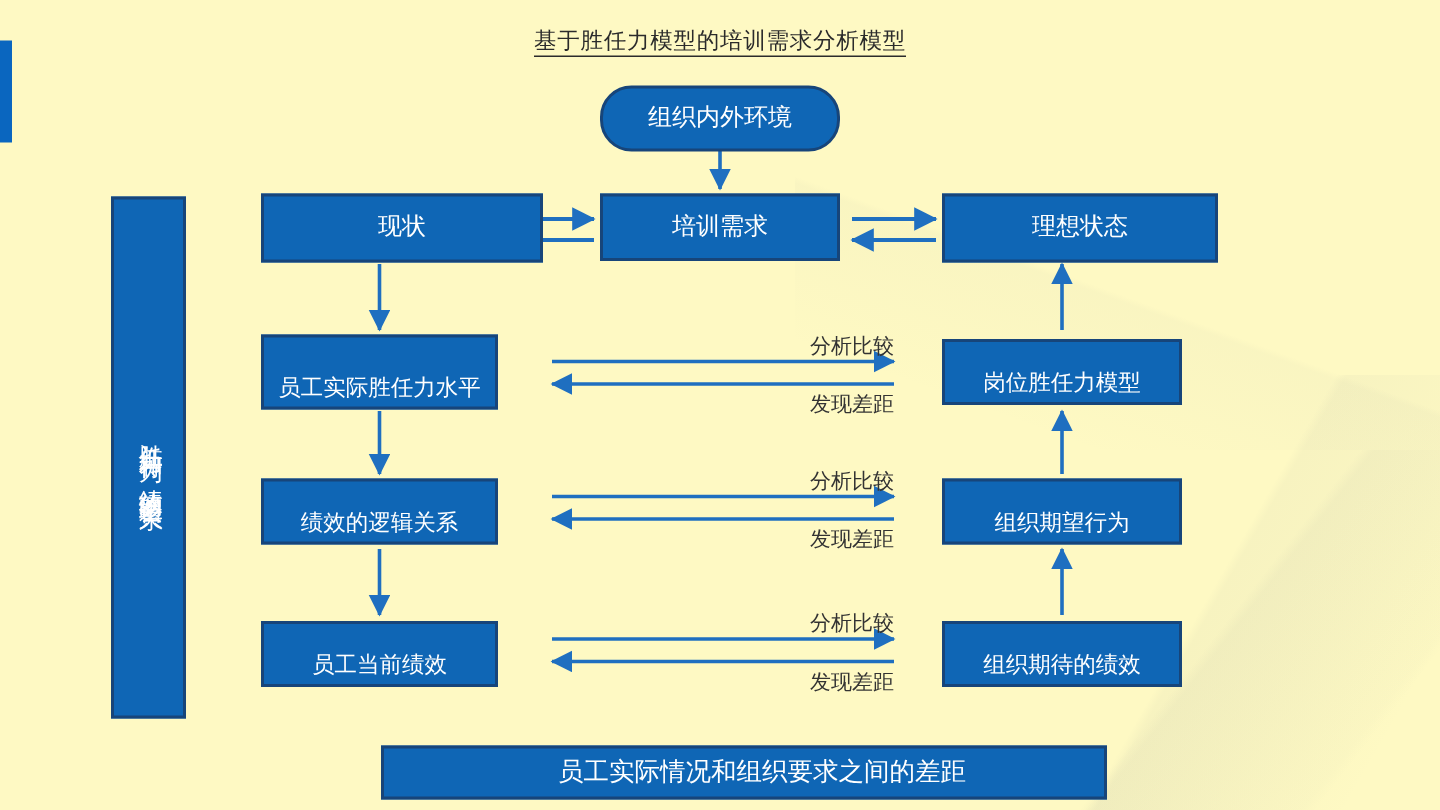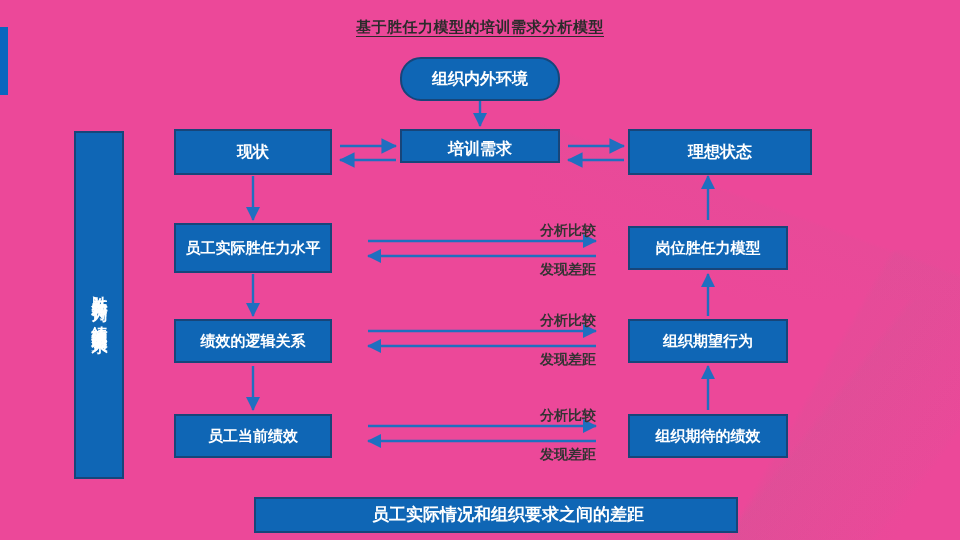--- a/index.html
+++ b/index.html
@@ -5,23 +5,22 @@
   html, body {
     margin: 0;
     padding: 0;
     background: #ffffff;
   }
   #stage {
     position: relative;
     width: 960px;
     height: 540px;
     overflow: hidden;
-    background: #ec4899;
+    background: #fef9c3;
     font-family: "Liberation Sans", "DejaVu Sans", sans-serif;
-    font-weight: bold;
   }
   
   .bg-wedge {
     position: absolute;
     pointer-events: none;
   }
   .wedge-a {
     right: -120px; top: 300px;
     width: 600px; height: 420px;
     background: linear-gradient(128deg, rgba(0,0,0,0) 46%, rgba(120,130,140,0.055) 47%, rgba(120,130,140,0.02) 62%, rgba(0,0,0,0) 63%);
@@ -68,21 +67,21 @@
     border: 2px solid #17457a;
     color: #ffffff;
     display: flex;
     align-items: center;
     justify-content: center;
     text-align: center;
     font-size: 16px;
     line-height: 1.25;
     padding: 2px 4px;
   }
-  .box.small { font-size: 15px; }
+  .box.small { font-size: 15px; align-items: flex-end; }
 
   
   .sidebar {
     position: absolute;
     left: 74px; top: 131px;
     width: 50px; height: 348px;
     box-sizing: border-box;
     background: #0f66b5;
     border: 2px solid #17457a;
     color: #ffffff;
@@ -170,25 +169,25 @@
     <line x1="596" y1="346" x2="368" y2="346" stroke="#1f6fc0" stroke-width="2.4" marker-end="url(#ah-l)"></line>
 
     <line x1="368" y1="426" x2="596" y2="426" stroke="#1f6fc0" stroke-width="2.4" marker-end="url(#ah-r)"></line>
     <line x1="596" y1="441" x2="368" y2="441" stroke="#1f6fc0" stroke-width="2.4" marker-end="url(#ah-l)"></line>
   </svg>
 
   <div class="box" style="left:400px; top:57px; width:160px; height:44px;border-radius:21px;">
     <span>组织内外环境</span>
   </div>
 
-  <div class="box" style="left:174px; top:129px; width:158px; height:46px;">
+  <div class="box" style="left:174px; top:129px; width:188px; height:46px;">
     <span>现状</span>
   </div>
 
-  <div class="box" style="left:400px; top:129px; width:160px; height:34px;align-items:flex-end;">
+  <div class="box" style="left:400px; top:129px; width:160px; height:45px;">
     <span>培训需求</span>
   </div>
 
   <div class="box" style="left:628px; top:129px; width:184px; height:46px;">
     <span>理想状态</span>
   </div>
 
   <div class="box small" style="left:174px; top:223px; width:158px; height:50px;">
     <span>员工实际胜任力水平</span>
   </div>

